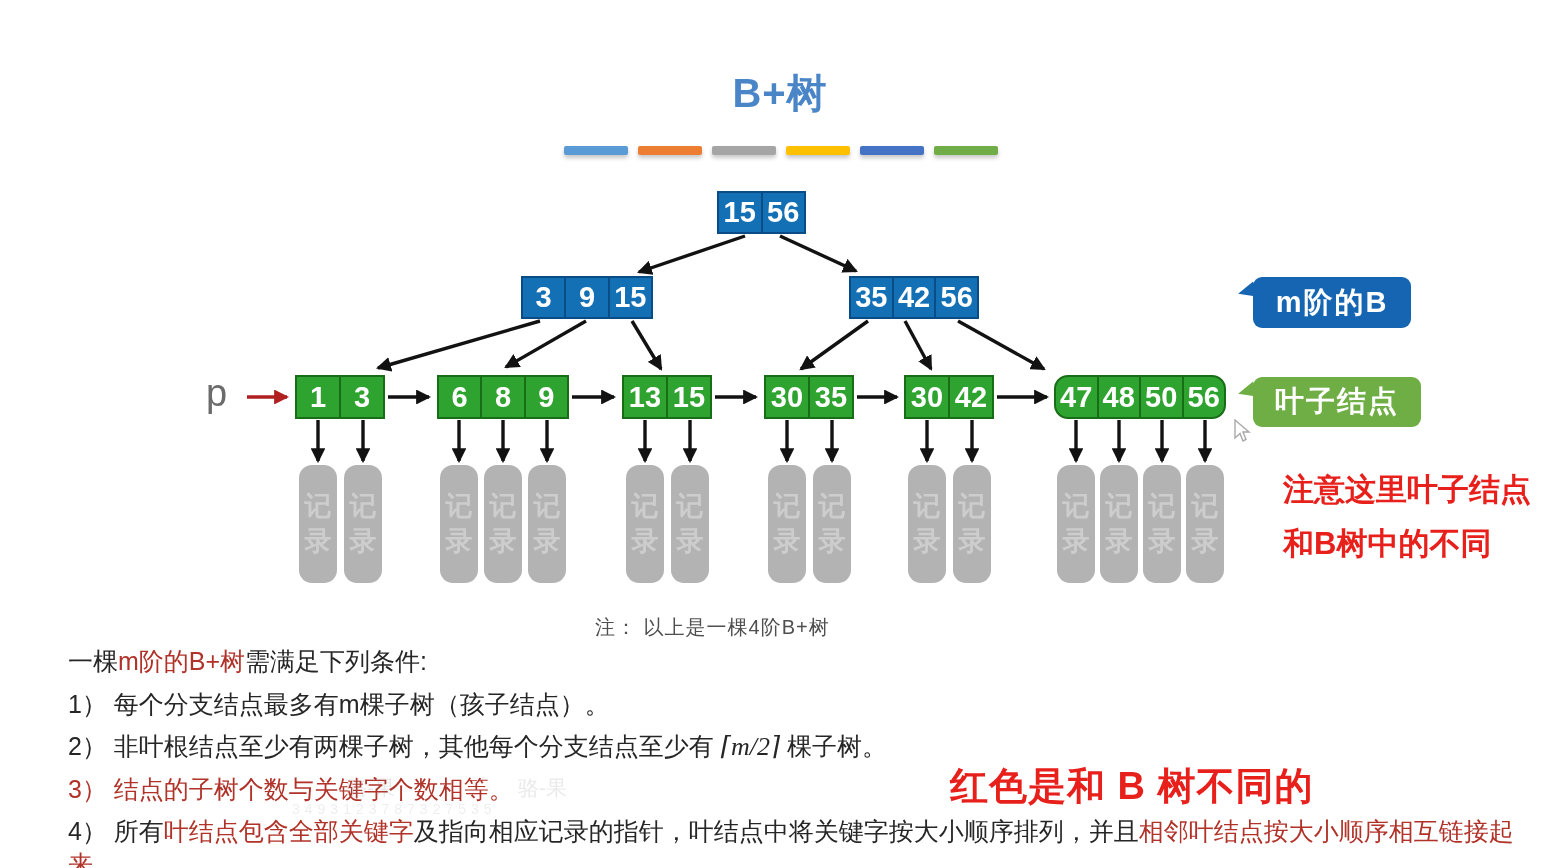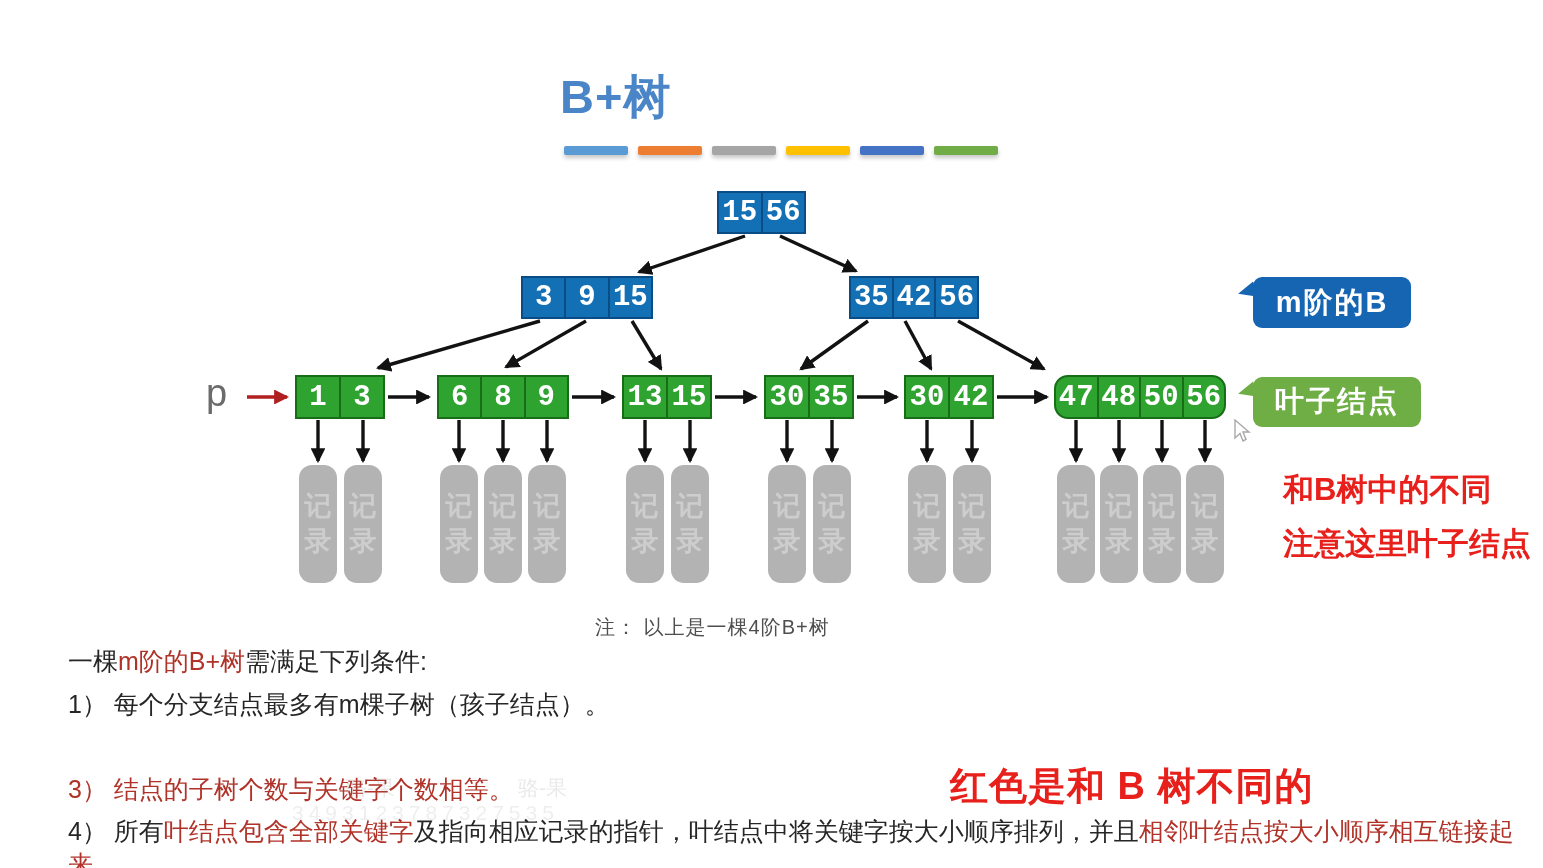--- a/index.html
+++ b/index.html
@@ -2,30 +2,30 @@
 <html style="--title-blue: #4A86C7; --branch-fill: #1470B5; --branch-border: #0A4C85; --leaf-fill: #2FA32F; --leaf-border: #176E17; --record-fill: #B3B3B3; --record-text: #CDCDCD; --callout-branch: #1565B3; --callout-leaf: #6FAE45; --arrow-black: #121212; --arrow-red: #B02020; --text-dark: #262626; --text-gray: #4F4F4F; --cond-red: #B03228; --hl-red: #E8201C; --pointer-gray: #6B6B6B;"><head>
 <meta charset="utf-8">
 <style>
   html,body{margin:0;padding:0;background:#fff;}
   .stage{
     position:relative;width:1543px;height:868px;background:#fff;overflow:hidden;
     font-family:"Liberation Sans","DejaVu Sans",sans-serif;
   }
   
   .title{
-    position:absolute;left:560px;top:66px;width:440px;
-    font-size:47px;font-weight:700;color:var(--title-blue);margin:0;letter-spacing:1px;
+    position:absolute;left:560px;top:66px;width:440px;text-align:center;
+    font-size:40px;font-weight:700;color:var(--title-blue);margin:0;letter-spacing:1px;
   }
   
   .bars{position:absolute;left:564px;top:146px;display:flex;gap:10px;}
   .bar{width:64px;height:9px;border-radius:2px;box-shadow:0 3px 4px rgba(0,0,0,.22);}
   
   .overlay{position:absolute;left:0;top:0;pointer-events:none;}
   
-  .node{position:absolute;display:flex;box-sizing:border-box;font-family:Liberation Mono, monospace;}
+  .node{position:absolute;display:flex;box-sizing:border-box;}
   .node .cell{
     flex:1;display:flex;align-items:center;justify-content:center;
     color:#fff;font-weight:700;font-size:29px;box-sizing:border-box;
   }
   .node.branch{border:2.5px solid var(--branch-border);background:var(--branch-fill);}
   .node.branch .cell + .cell{border-left:2.5px solid var(--branch-border);}
   .node.leaf{border:2.5px solid var(--leaf-border);background:var(--leaf-fill);}
   .node.leaf .cell + .cell{border-left:2.5px solid var(--leaf-border);}
   
   .record{
@@ -61,21 +61,21 @@
   .cond-1{top:688px;}
   .cond-2{top:730px;}
   .cond-3{top:773px;}
   .cond-4{top:815px;}
   
   .red-note{position:absolute;left:950px;top:761px;font-size:38px;font-weight:700;color:var(--hl-red);letter-spacing:1px;}
   
   .wm{position:absolute;color:#8a8a8a;pointer-events:none;}
   .wm-name1{left:346px;top:774px;font-size:21px;opacity:.18;}
   .wm-name2{left:518px;top:774px;font-size:21px;opacity:.18;}
-  .wm-id{left:292px;top:801px;font-size:21px;letter-spacing:5px;opacity:.14;}
+  .wm-id{left:292px;top:801px;font-size:14px;letter-spacing:5px;opacity:.14;}
   
   .cursor{position:absolute;left:1233px;top:419px;opacity:.85;}
 </style>
 </head>
 <body>
 
 <div class="stage">
 
   <svg id="arrow-layer" class="overlay" width="1543" height="868">
       <defs>
@@ -235,34 +235,35 @@
   <div class="pointer-label">p</div>
 
   <div class="callout callout-branch">
     <span>m阶的B</span>
   </div>
   <div class="callout callout-leaf">
     <span>叶子结点</span>
   </div>
 
   <div class="leaf-note">
+    <div>注意这里叶子结点</div>
     <div>和B树中的不同</div>
-    <div>注意这里叶子结点</div>
   </div>
 
   <svg class="cursor" width="20" height="24" viewBox="0 0 20 24">
     <polygon points="2,1 2,19 7,14.5 10,22 13,20.5 10,13 16,13" fill="#ffffff" stroke="#9a9a9a" stroke-width="1.4"></polygon>
   </svg>
 
   <div class="caption">注： 以上是一棵4阶B+树</div>
 
   <div class="cond cond-intro"><span>一棵</span><span class="red">m阶的B+树</span><span>需满足下列条件:</span></div>
 
   <div class="cond cond-1">1） 每个分支结点最多有m棵子树（孩子结点）。</div>
 
+  <div class="cond cond-2"><span>2） 非叶根结点至少有两棵子树，其他每个分支结点至少有 </span><span class="math">⌈m/2⌉</span><span> 棵子树。</span></div>
 
   <div class="cond cond-3 red">3） 结点的子树个数与关键字个数相等。</div>
 
   <div class="cond cond-4"><span>4） 所有</span><span class="red">叶结点包含全部关键字</span><span>及指向相应记录的指针，叶结点中将关键字按大小顺序排列，并且</span><span class="red">相邻叶结点按大小顺序相互链接起来</span><span>。</span></div>
 
   <div class="red-note">红色是和 B 树不同的</div>
 
   <span class="wm wm-name1">骆-果</span>
   <span class="wm wm-name2">骆-果</span>
   <span class="wm wm-id">3493123787327535</span>

